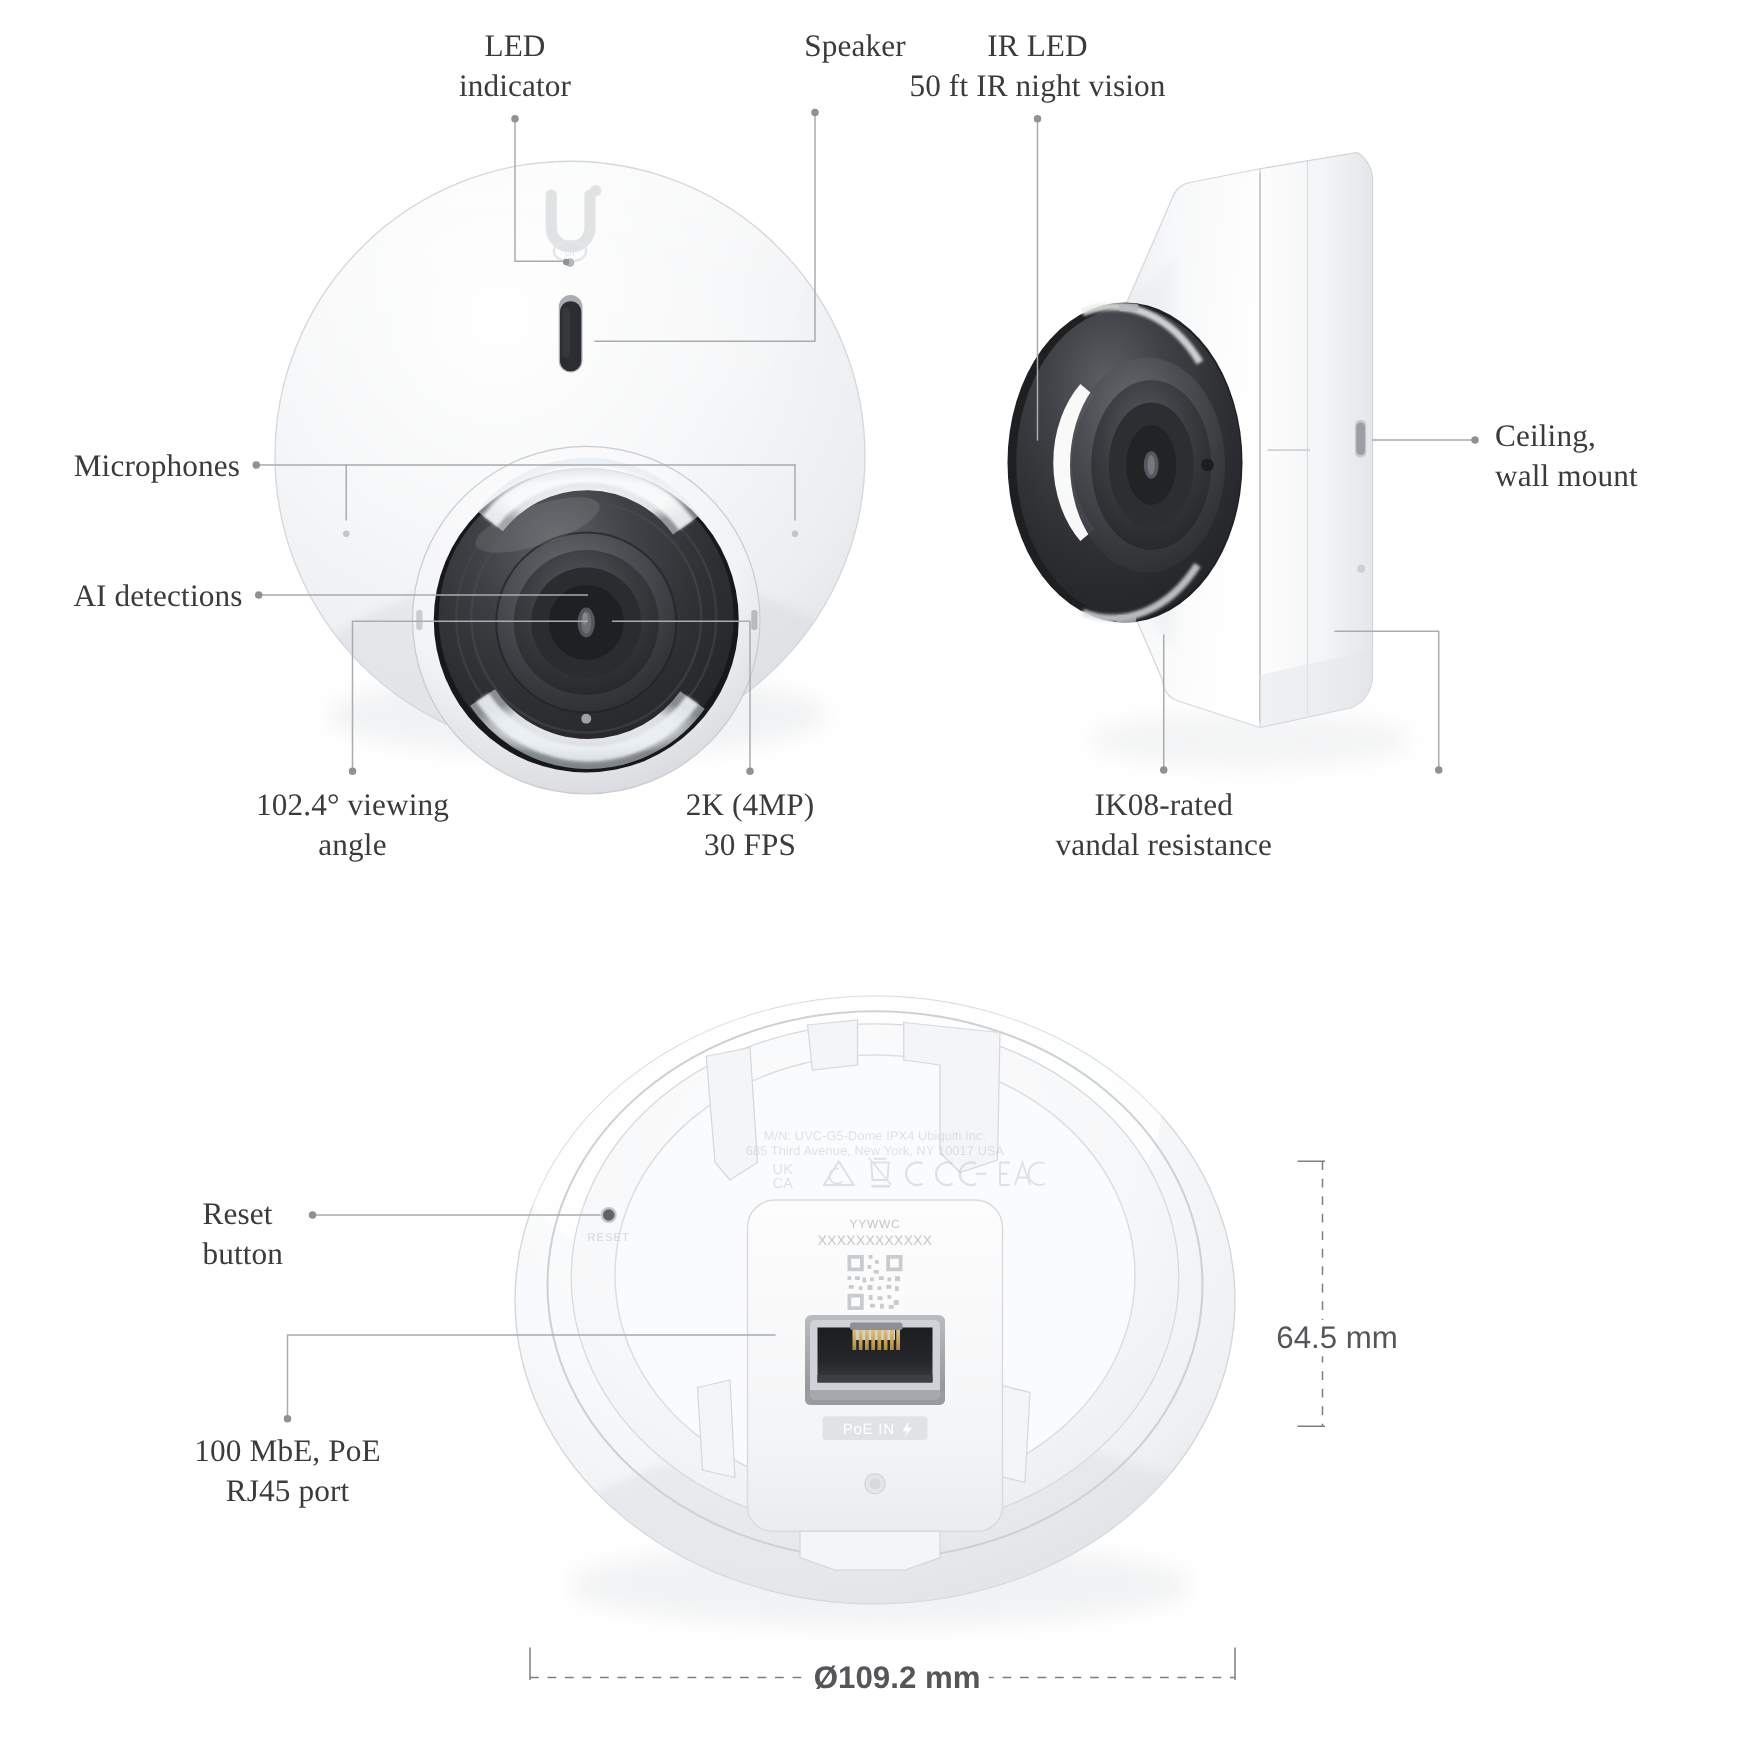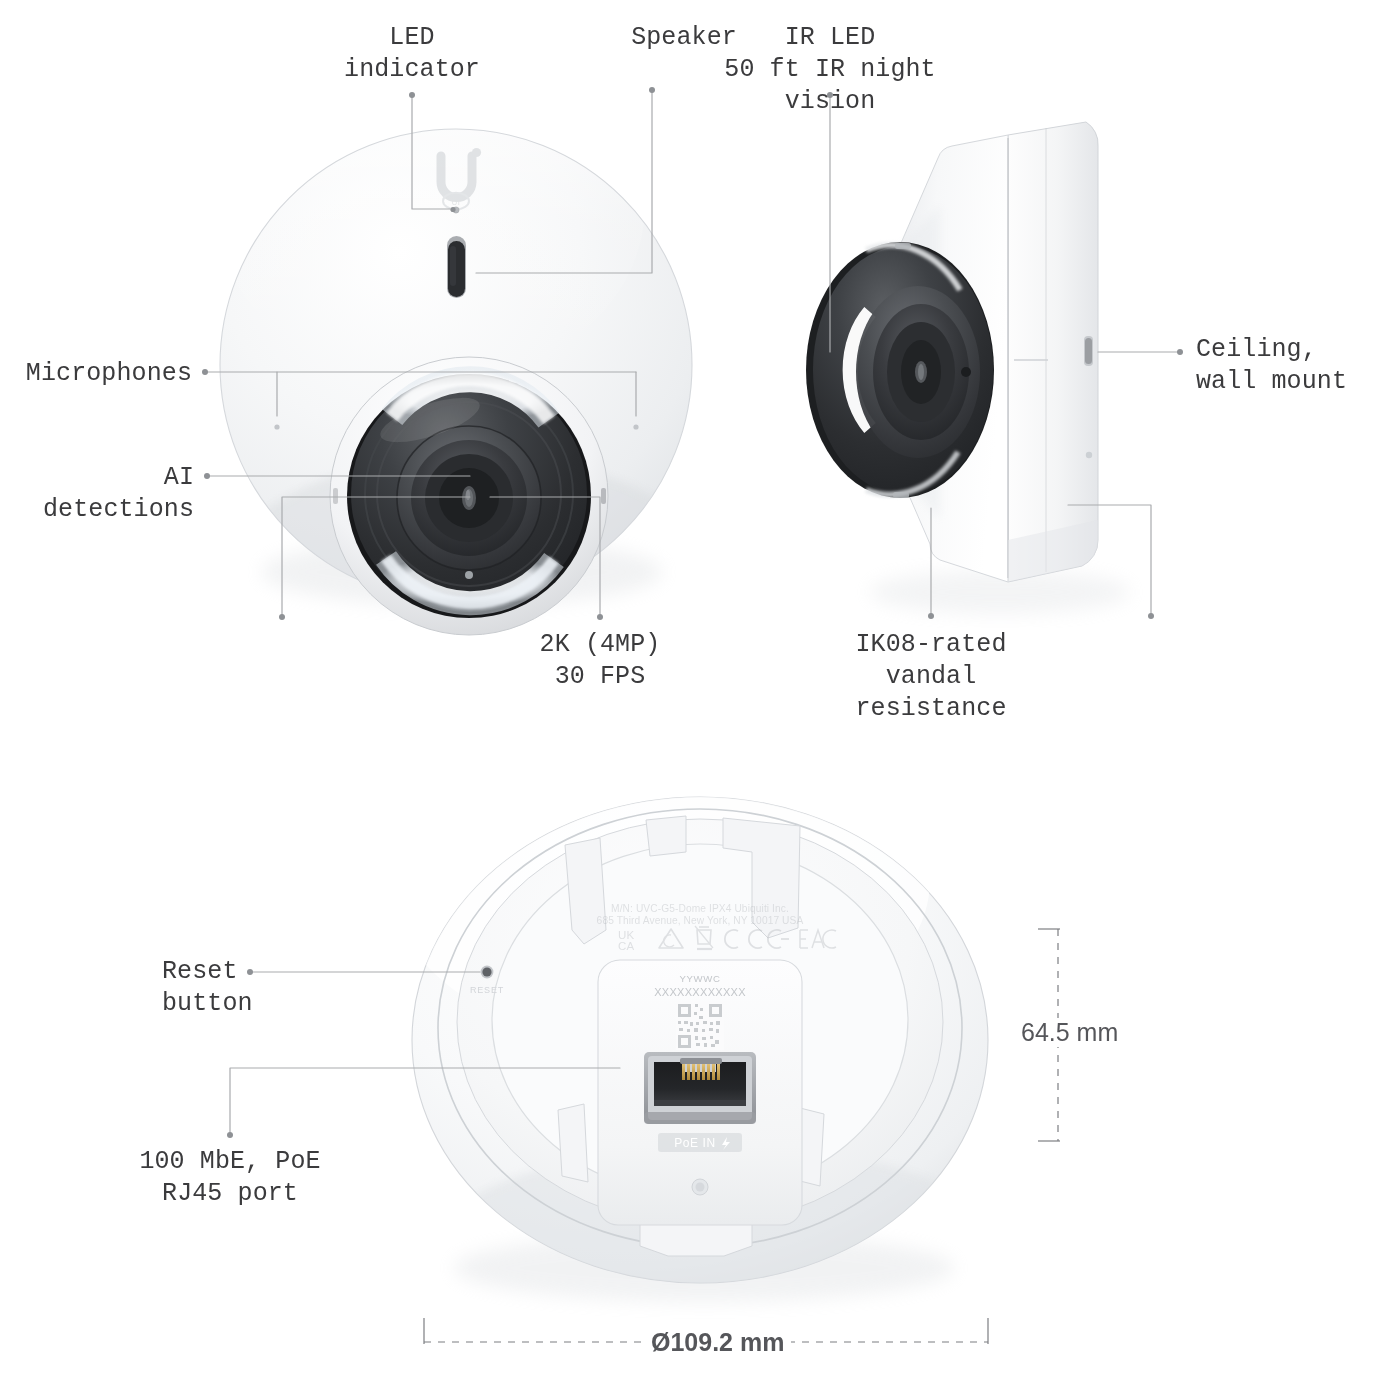--- a/index.html
+++ b/index.html
@@ -24,21 +24,21 @@
   svg.diagram {
     position: absolute;
     left: 0;
     top: 0;
     width: 1400px;
     height: 1400px;
     display: block;
   }
   .callout {
     position: absolute;
-    font-family: Liberation Mono, monospace;
+    font-family: Liberation Serif, serif;
     font-size: 25px;
     line-height: 1.28;
     color: #3b3b3d;
     white-space: pre-line;
     letter-spacing: 0.1px;
   }
   .callout.c-center { text-align: center; }
   .callout.c-right  { text-align: right; }
   .callout.c-left   { text-align: left; }
 
@@ -490,31 +490,33 @@
   <div class="callout c-center" style="left:700px; top:22px; width:260px;">IR LED
 50 ft IR night vision</div>
 
   <div class="callout c-right" style="left:0px; top:358px; width:192px;">Microphones</div>
 
   <div class="callout c-right" style="left:0px; top:462px; width:194px;">AI detections</div>
 
   <div class="callout c-left" style="left:1196px; top:334px; width:200px;">Ceiling,
 wall mount</div>
 
+  <div class="callout c-center" style="left:172px; top:629px; width:220px;">102.4° viewing
+angle</div>
 
   <div class="callout c-center" style="left:502px; top:629px; width:196px;">2K (4MP)
 30 FPS</div>
 
   <div class="callout c-center" style="left:806px; top:629px; width:250px;">IK08-rated
 vandal resistance</div>
 
 
   <div class="callout c-left" style="left:162px; top:956px; width:180px;">Reset
 button</div>
 
   <div class="callout c-center" style="left:120px; top:1146px; width:220px;">100 MbE, PoE
 RJ45 port</div>
 
-  <div class="dim-label" style="left:1014px; top:1018px;">64.5 mm</div>
+  <div class="dim-label" style="left:1014px; top:1056px;">64.5 mm</div>
 
   <div class="dim-label" style="left:644px; top:1328px;font-weight:bold;">Ø109.2 mm</div>
 
 </div>
 
 </body></html>

